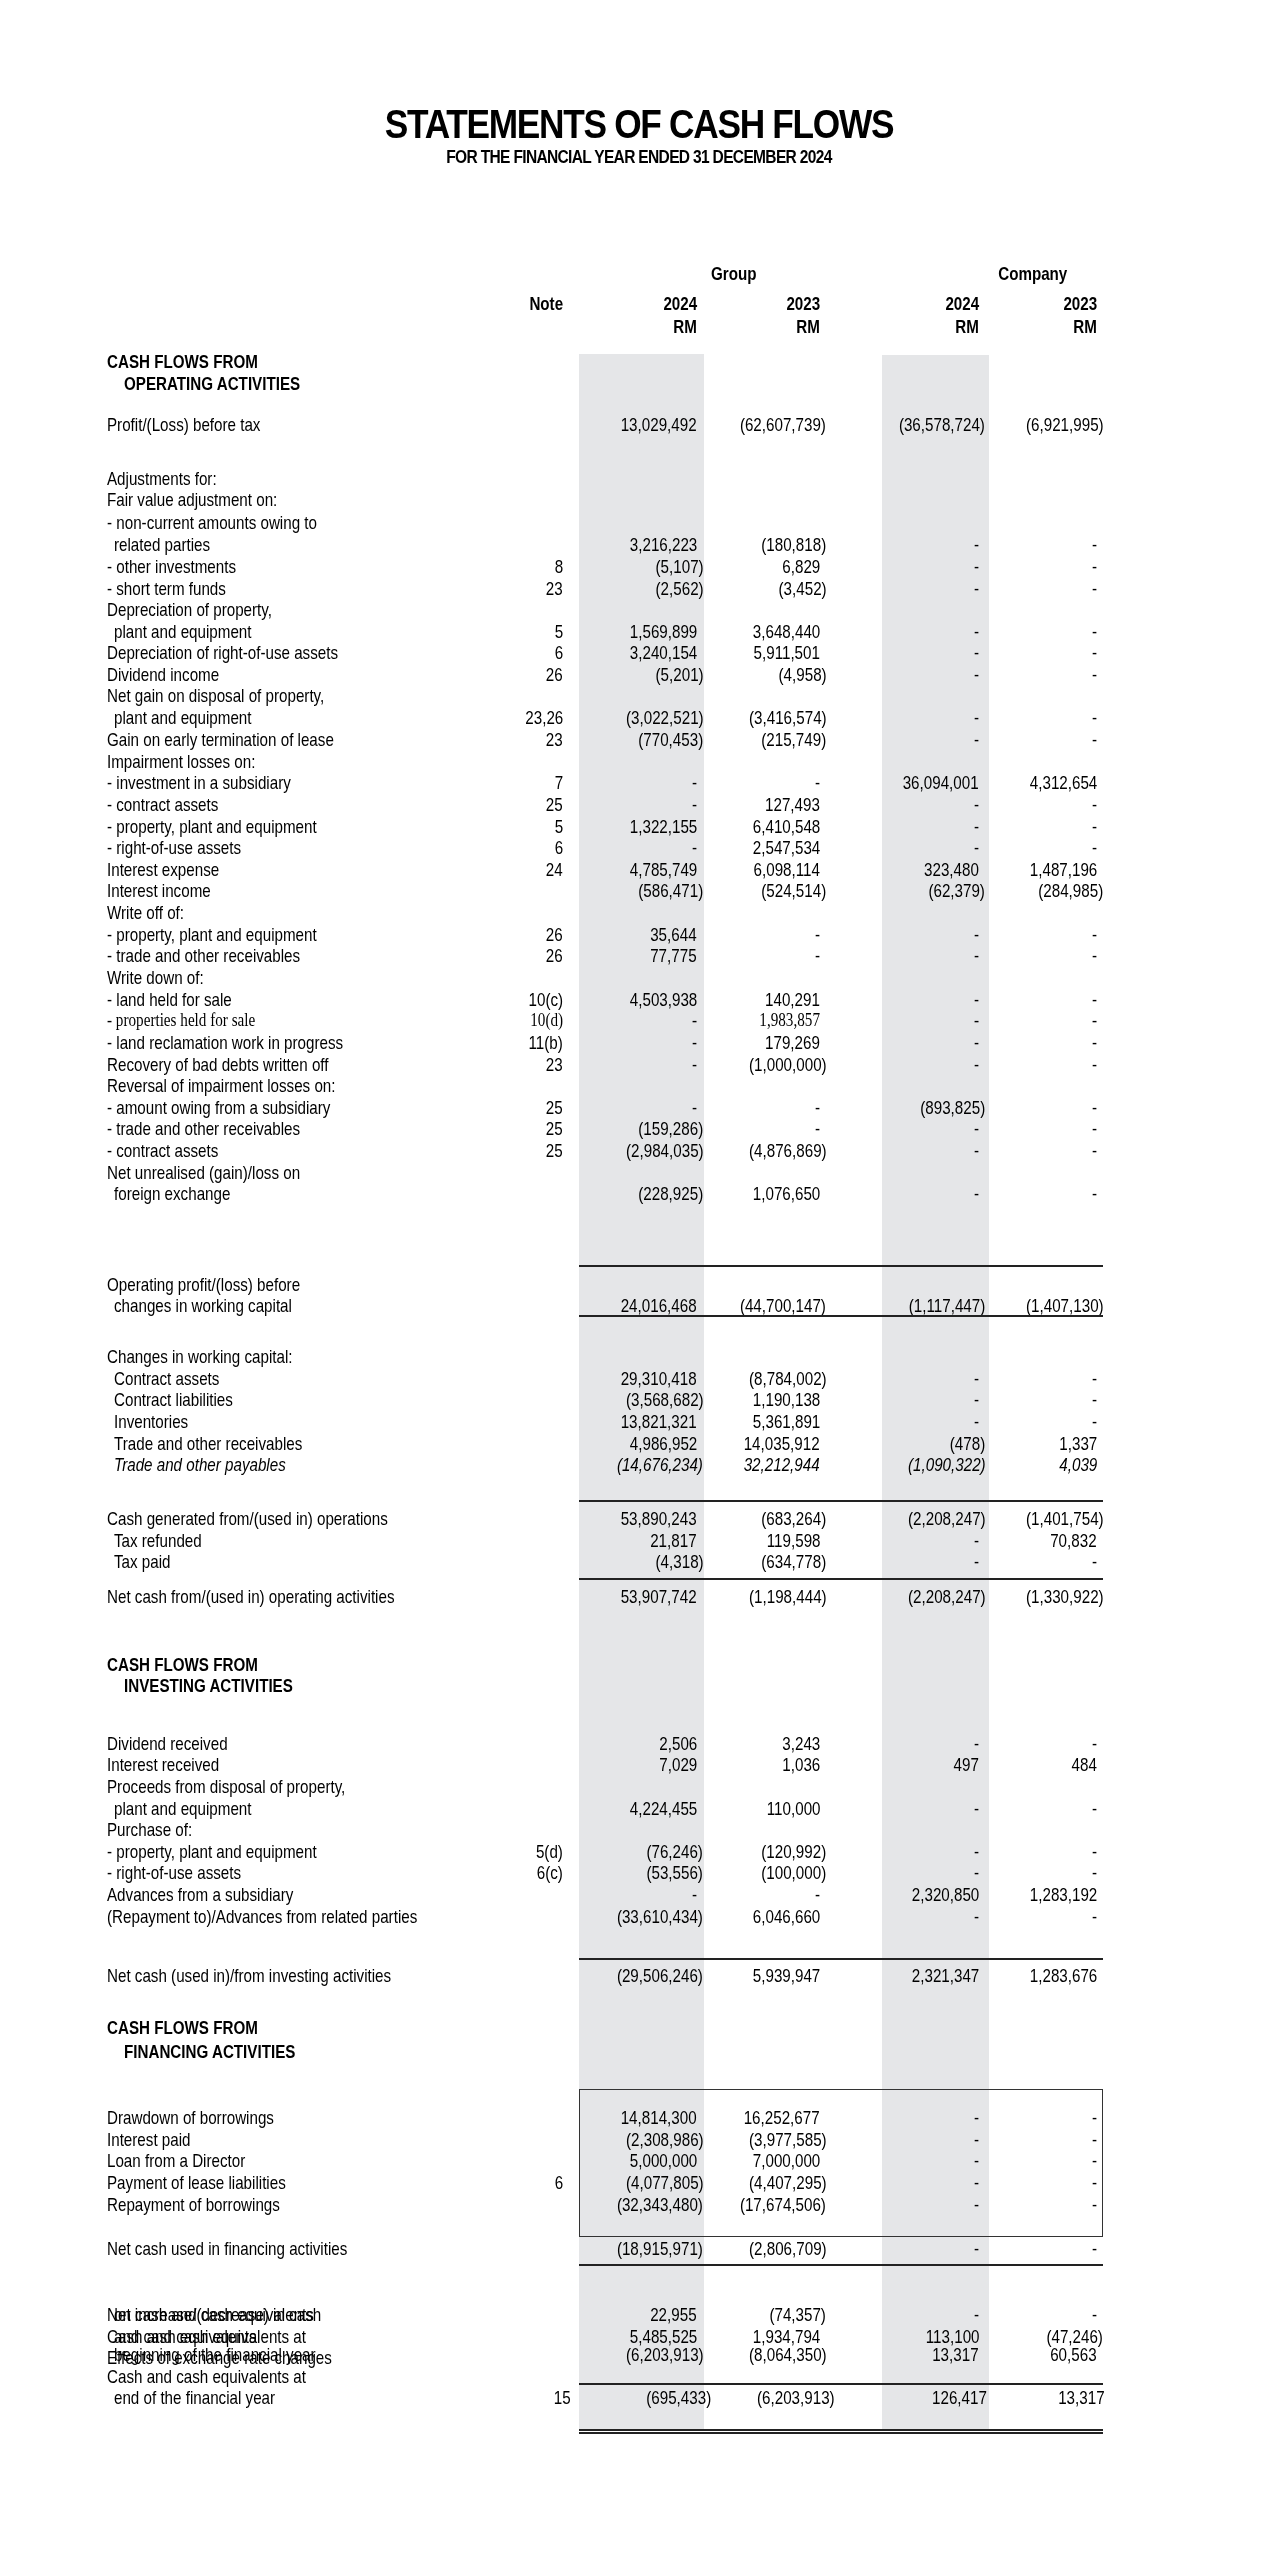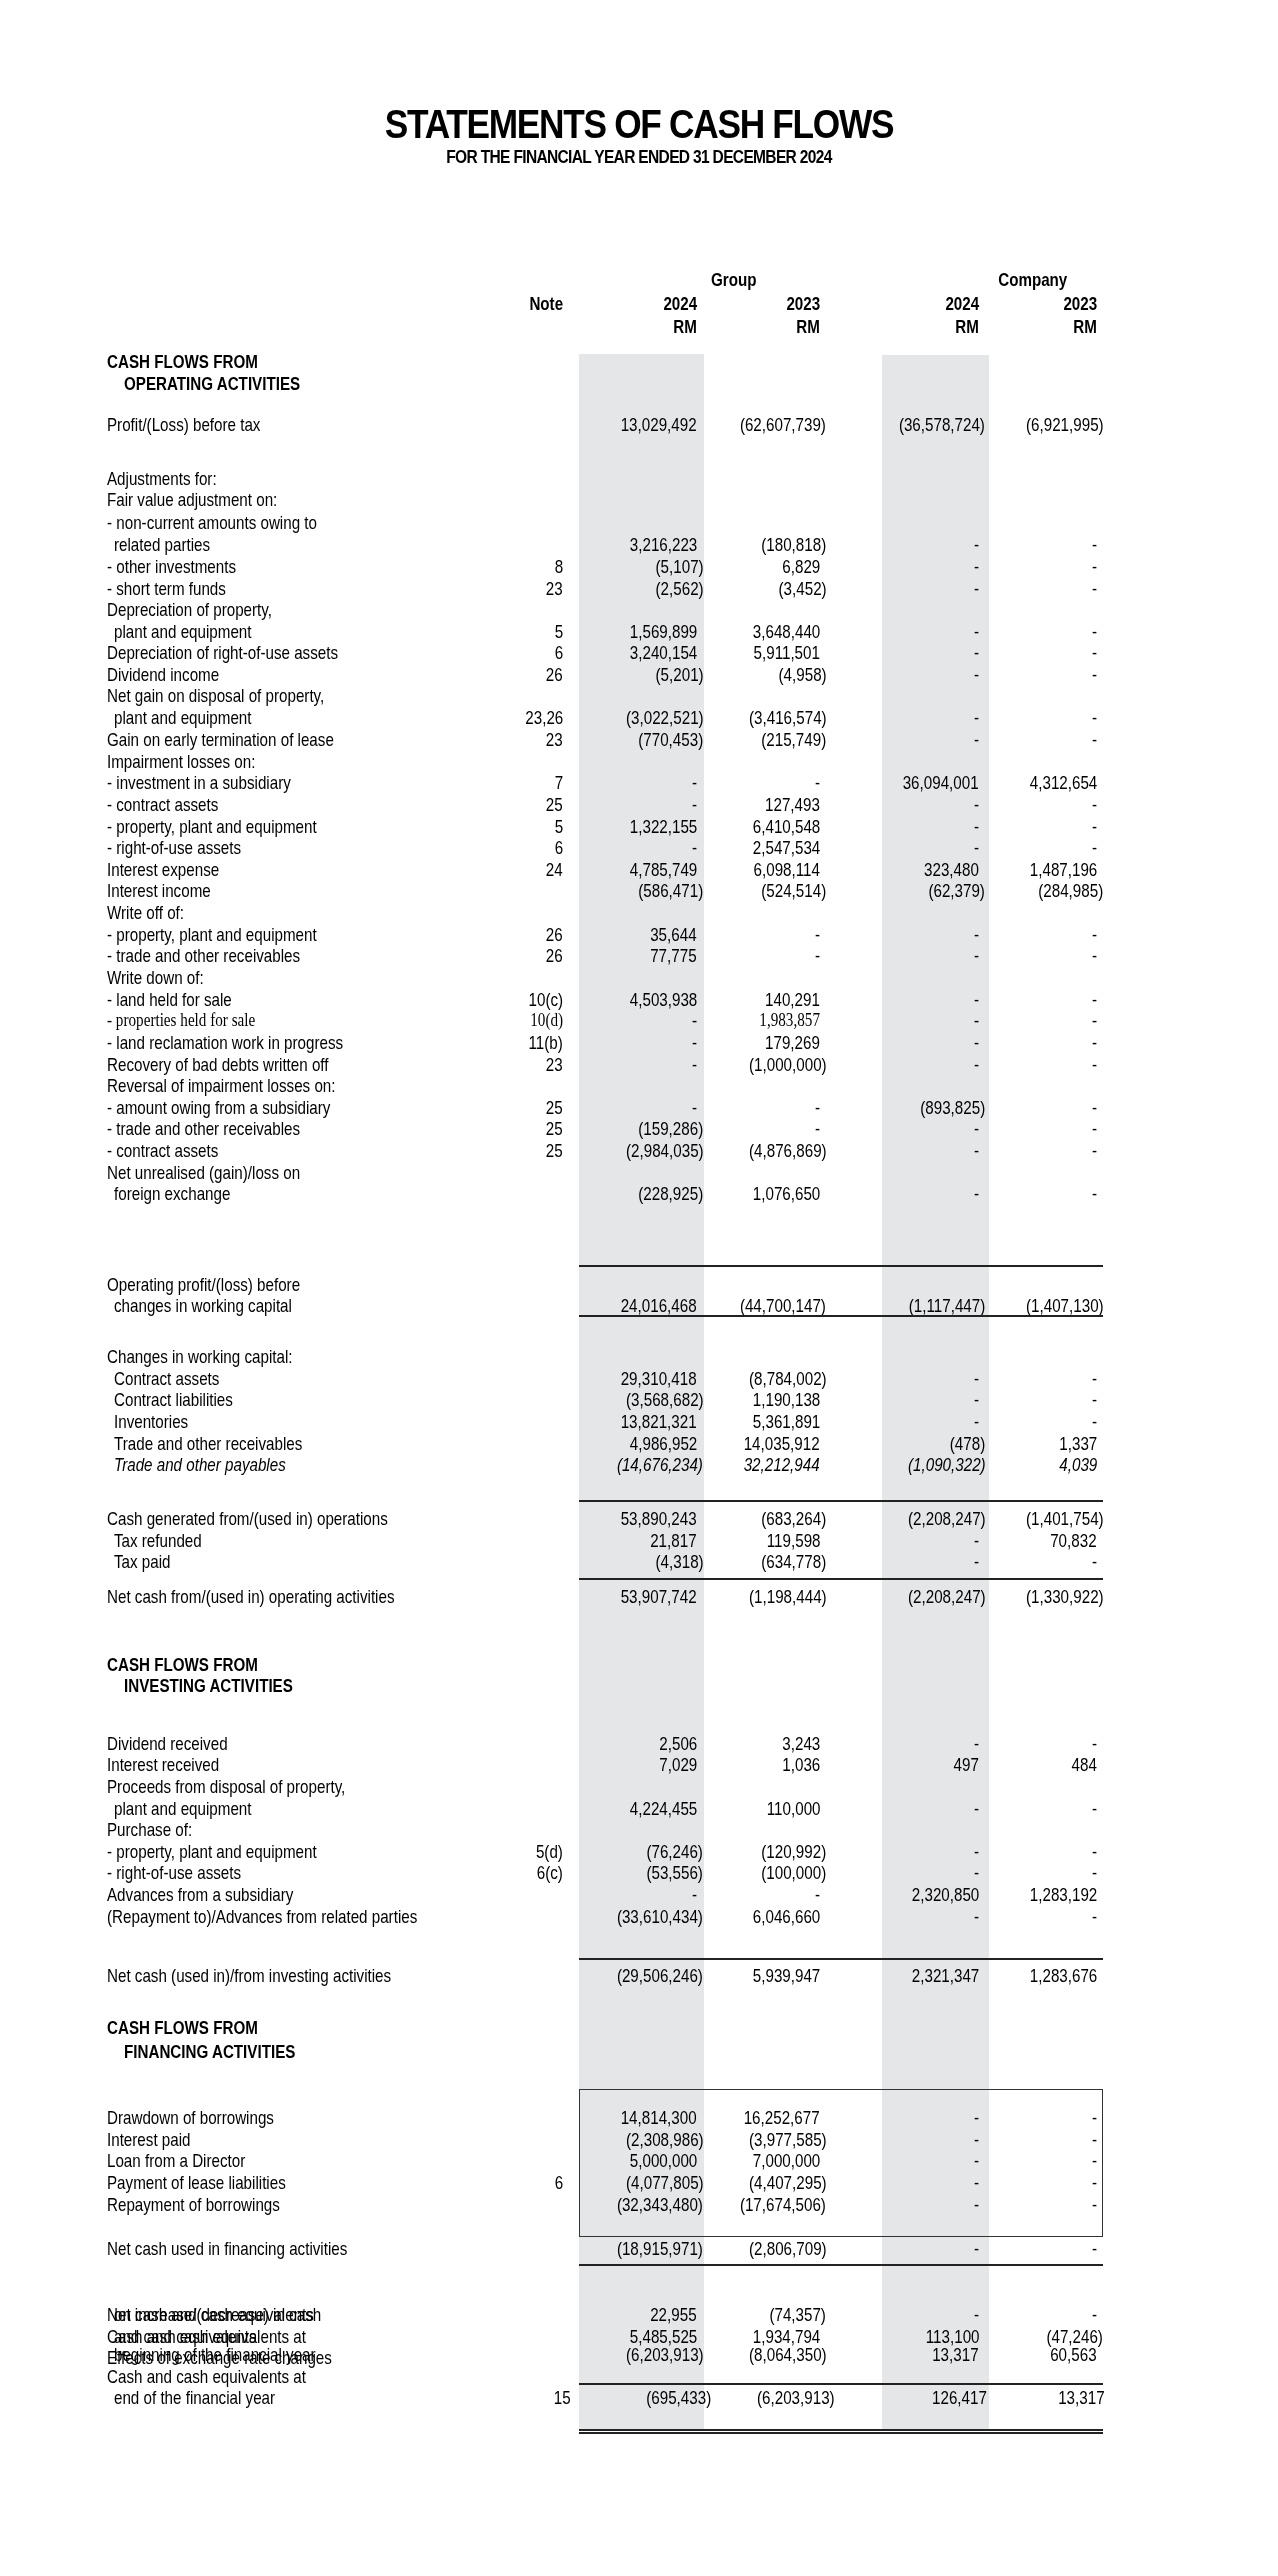--- a/index.html
+++ b/index.html
@@ -27,21 +27,21 @@
 </style>
 </head>
 <body>
 
 <div class="title">STATEMENTS OF CASH FLOWS</div>
 <div class="subtitle">FOR THE FINANCIAL YEAR ENDED 31 DECEMBER 2024</div>
 
 <div class="shade" style="left:579px; top:354px; width:125px; height:2076px;"></div>
 <div class="shade" style="left:882px; top:355px; width:107px; height:2075px;"></div>
 
-<div class="row" style="top:269px;">
+<div class="row" style="top:263px;">
   <span class="v hdr" style="right:calc(1278px - 756px);">Group</span>
   <span class="v hdr" style="right:calc(1278px - 1067px);">Company</span>
 </div>
 <div class="row" style="top:293px;">
   <span class="note hdr">Note</span>
   <span class="v c1 hdr">2024</span>
   <span class="v c2 hdr">2023</span>
   <span class="v c3 hdr">2024</span>
   <span class="v c4 hdr">2023</span>
 </div>

